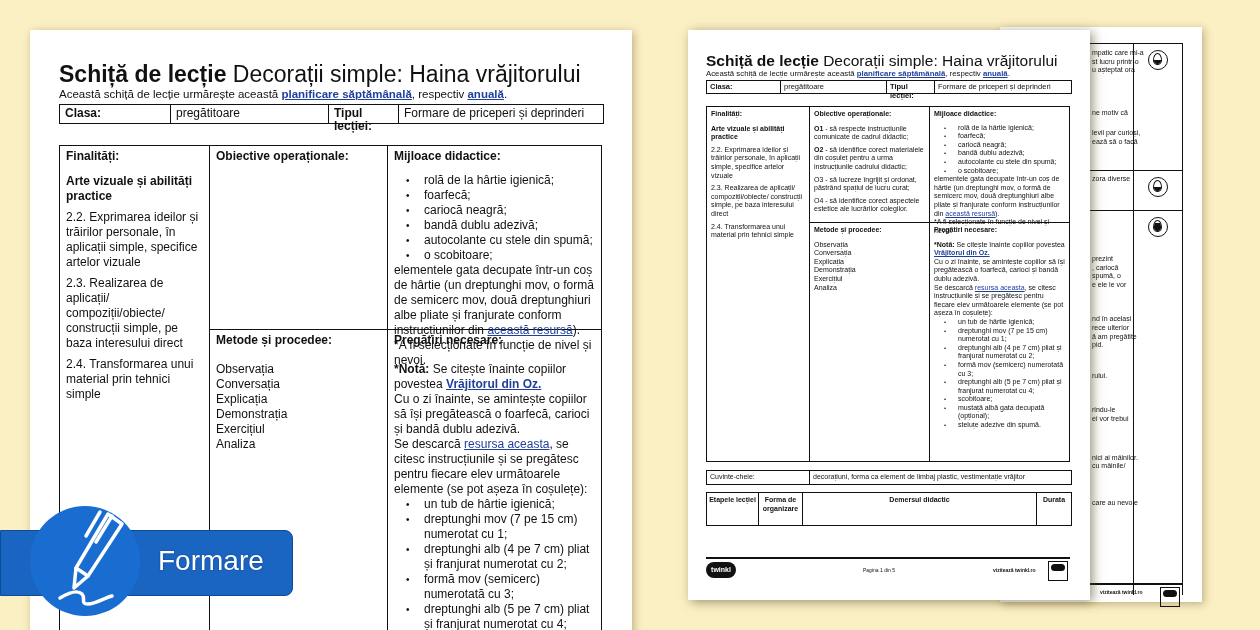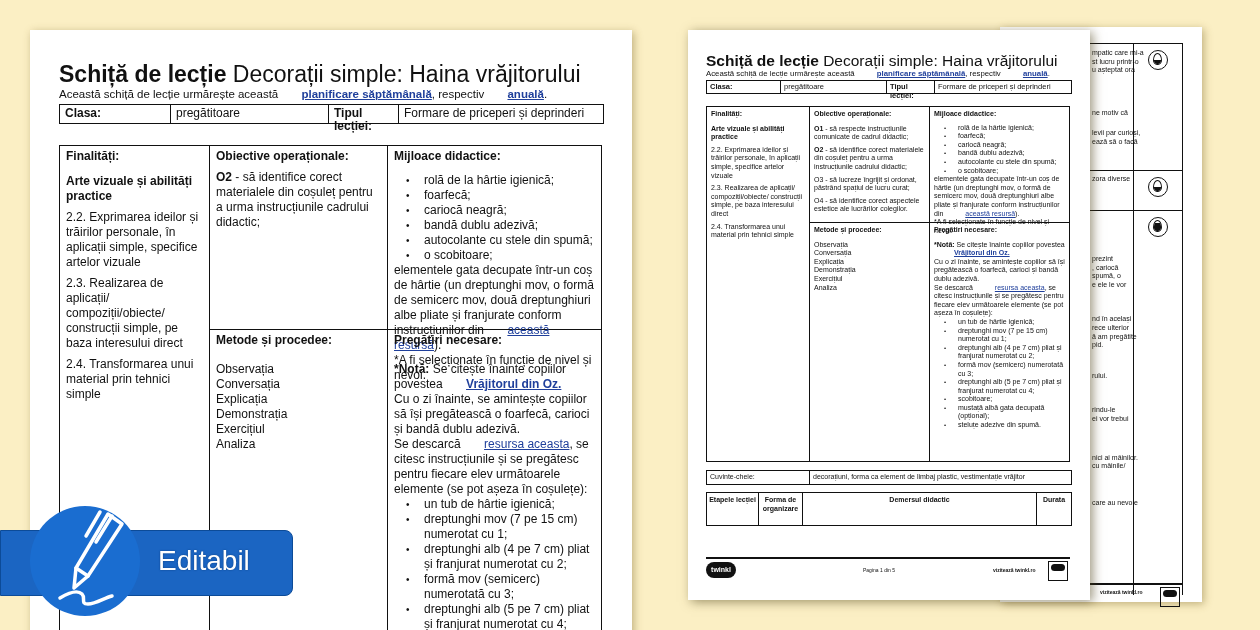--- a/index.html
+++ b/index.html
@@ -1,21 +1,21 @@
 <!DOCTYPE html>
 <html><head>
 <meta charset="utf-8">
 <style>
   html, body { margin:0; padding:0; }
   body {
     width:1260px; height:630px; overflow:hidden; position:relative;
     background:#fbefc4;
     font-family:"Liberation Sans", sans-serif; color:#111;
   }
-  a.lnk { color:#1f3f9b; text-decoration:underline;margin-left:20px; }
+  a.lnk { color:#1f3f9b; text-decoration:underline; }
   a.lnk.b { font-weight:bold; }
 
   
   .page-left {
     position:absolute; left:30px; top:30px; width:602px; height:620px;
     background:#fff; box-shadow:2px 2px 8px rgba(120,100,40,.45);
   }
   .pl-title { position:absolute; left:29px; top:31px; font-size:23px; white-space:nowrap; }
   .pl-title b { font-weight:bold; }
   .pl-sub { position:absolute; left:29px; top:58px; font-size:11.5px; white-space:nowrap; }
@@ -140,21 +140,20 @@
       <p class="pl-p pl-h">Finalități:</p>
       <p class="pl-p pl-h" style="margin-top:10px">Arte vizuale și abilități practice</p>
       <p class="pl-p">2.2. Exprimarea ideilor și trăirilor personale, în aplicații simple, specifice artelor vizuale</p>
       <p class="pl-p">2.3. Realizarea de aplicații/ compoziții/obiecte/ construcții simple, pe baza interesului direct</p>
       <p class="pl-p">2.4. Transformarea unui material prin tehnici simple</p>
     </div>
 
     <div class="pl-col pl-col2">
       <div class="cell" style="height:184px">
         <p class="pl-p pl-h">Obiective operaționale:</p>
-        <p class="pl-p"><b>O2</b><span> - să identifice corect materialele din coșuleț pentru a urma instrucțiunile cadrului didactic;</span></p>
       </div>
       <div class="cell" style="border-bottom:none">
         <p class="pl-p pl-h">Metode și procedee:</p>
         <p class="ml" style="margin-top:14px">Observația</p>
         <p class="ml">Conversația</p>
         <p class="ml">Explicația</p>
         <p class="ml">Demonstrația</p>
         <p class="ml">Exercițiul</p>
         <p class="ml">Analiza</p>
       </div>
@@ -197,21 +196,21 @@
   <svg width="110" height="110" viewBox="0 0 110 110">
     <g fill="none" stroke="#fff" stroke-width="3.5" stroke-linecap="round" stroke-linejoin="round">
       <path d="M78 8 L92 18 L58 70 L44 82 L46 62 Z"></path>
       <path d="M70 6 L56 30"></path>
       <path d="M82 10 L66 36"></path>
       <path d="M58 70 L46 62"></path>
       <path d="M30 92 C40 86 48 84 52 88 C56 92 50 98 58 98 C66 98 74 92 82 90"></path>
     </g>
   </svg>
 </div>
-<div class="badge-label">Editabil</div>
+<div class="badge-label">Formare</div>
 
 <div class="page-back">
   <div class="pb-hline" style="left:0;top:16px;width:182px"></div>
   <div class="pb-vline" style="left:133px;top:16px;height:552px"></div>
   <div class="pb-vline" style="left:182px;top:16px;height:552px"></div>
   <div class="pb-hline" style="left:0;top:143px;width:182px"></div>
   <div class="pb-hline" style="left:0;top:183px;width:182px"></div>
   <div class="pb-hline" style="left:0;top:556px;width:182px;height:1.5px"></div>
 
   <div class="pb-text" style="left:92px;top:22px">

